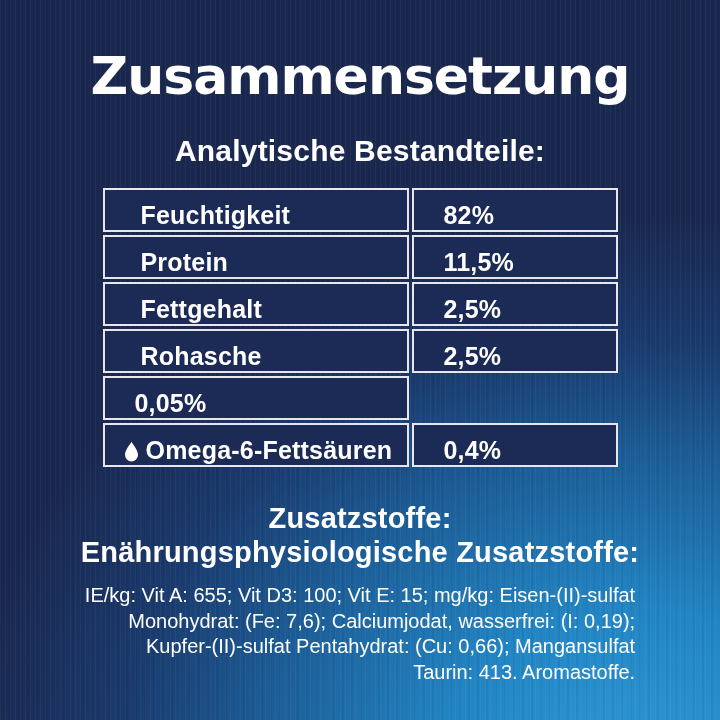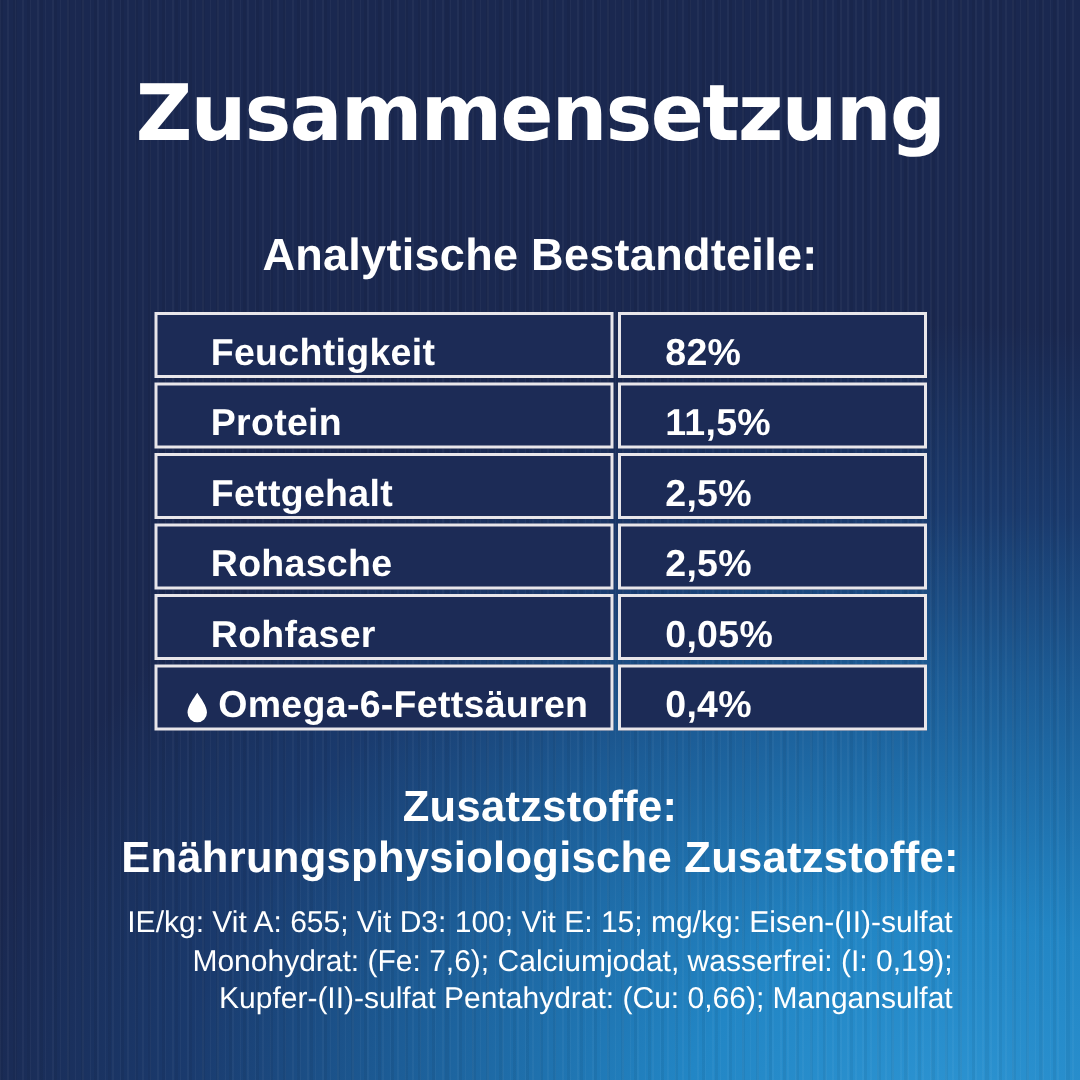--- a/index.html
+++ b/index.html
@@ -32,21 +32,21 @@
   }
   .title{
     margin-top:44px;
     font-family:"DejaVu Sans","Liberation Sans",sans-serif;
     font-weight:bold;
     font-size:52px;
     line-height:64px;
     letter-spacing:-1px;
   }
   .analytical-heading{
-    margin-top:46px;
+    margin-top:26px;
     font-weight:bold;
     font-size:30px;
     line-height:34px;
     letter-spacing:0.2px;
   }
   .comp-table{
     margin-top:20px;
     width:515px;
     display:flex;
     flex-direction:column;
@@ -126,23 +126,20 @@
     </div>
 
     <div class="row">
       <div class="cell label-cell">
         <span>Rohasche</span>
       </div>
       <div class="cell value-cell">2,5%</div>
     </div>
 
     <div class="row">
-      <div class="cell label-cell">
-        <span>Rohfaser</span>
-      </div>
       <div class="cell value-cell">0,05%</div>
     </div>
 
     <div class="row">
       <div class="cell label-cell with-icon">
         <span class="drop">
           <svg viewBox="0 0 24 30" xmlns="http://www.w3.org/2000/svg">
             <path d="M12 1.5 C9.2 6 3.8 12.6 3.8 18.2 a8.2 8.2 0 0 0 16.4 0 C20.2 12.6 14.8 6 12 1.5 Z" fill="#ffffff"></path>
           </svg>
         </span>
@@ -155,15 +152,16 @@
 
   <div class="additives-heading">
     <div>Zusatzstoffe:</div>
     <div>Enährungsphysiologische Zusatzstoffe:</div>
   </div>
 
   <div class="additives-text">
     <div>IE/kg: Vit A: 655; Vit D3: 100; Vit E: 15; mg/kg: Eisen-(II)-sulfat</div>
     <div>Monohydrat: (Fe: 7,6); Calciumjodat, wasserfrei: (I: 0,19);</div>
     <div>Kupfer-(II)-sulfat Pentahydrat: (Cu: 0,66); Mangansulfat</div>
+    <div>Taurin: 413. Aromastoffe.</div>
   </div>
 
 </div>
 
 </body></html>

